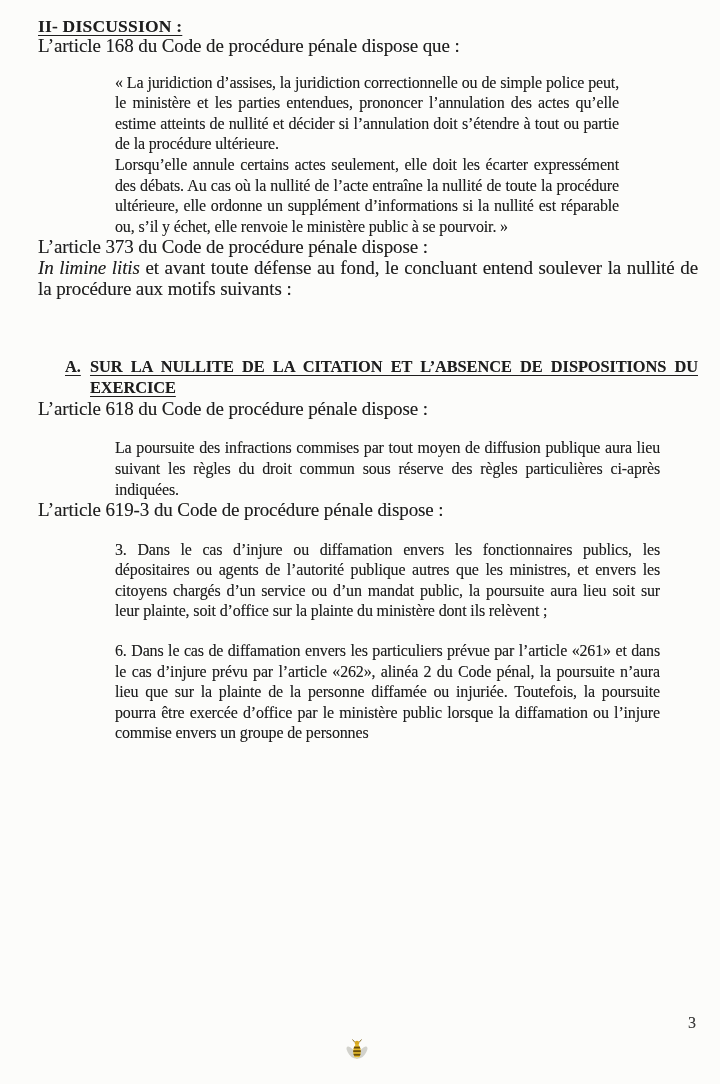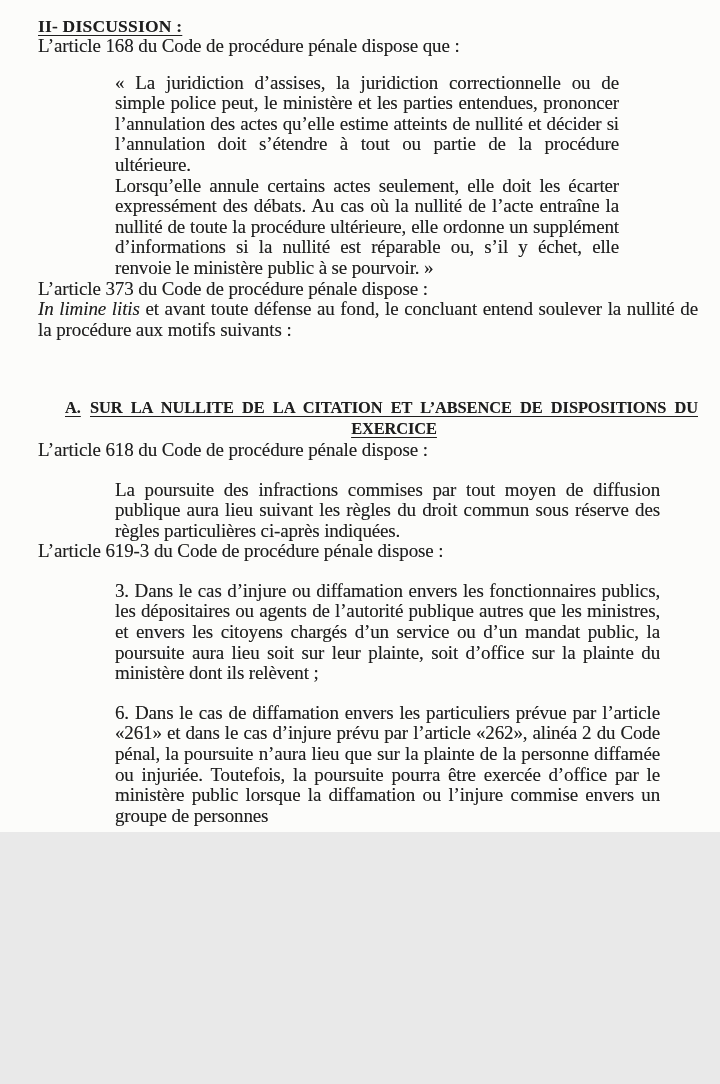--- a/index.html
+++ b/index.html
@@ -1,18 +1,18 @@
 <!DOCTYPE html>
 <html><head>
 <meta charset="utf-8">
 <style>
   html,body{margin:0;padding:0;background:#e9e9e9;}
   .page{
     position:relative;
-    width:720px;height:832px;
+    width:720px;height:1084px;
     margin:0 auto;
     background:#fcfcfa;
     box-sizing:border-box;
     padding:16px 22px 0 38px;
     font-family:"Liberation Serif", serif;
     color:#1e1e1e;
     text-shadow:0 0 .5px rgba(45,45,45,.45);
     overflow:hidden;
   }
   .doc-title{
@@ -32,21 +32,21 @@
     text-align:justify;
   }
   .m-art168{margin-top:26px;}
   .m-art373{margin-top:20px;}
   .m-inlimine{margin-top:20px;}
   .m-art618{margin-top:22px;}
   .m-art619-3{margin-top:21px;}
   .m-art619-6{margin-top:20px;}
   .quote{
     margin-left:77px;
-    font-size:19px;
+    font-size:16px;
     line-height:20.6px;
     letter-spacing:-0.15px;
     text-align:justify;
   }
   .quote p{margin:0;}
   .quote.narrow{width:504px;}
   .quote.wide{width:545px;}
   .q-168{margin-top:16px;}
   .q-373{margin-top:20px;}
   .q-618{margin-top:19px;}
@@ -65,21 +65,20 @@
   .heading-a .marker{
     width:25px;
     flex:0 0 25px;
     text-decoration:underline;
     text-underline-offset:3px;
   }
   .heading-lines{flex:1 1 auto;min-width:0;}
   .hline{
     text-decoration:underline;
     text-underline-offset:3px;
-    text-align:center;
   }
   .hline.just{
     text-align:justify;
     text-align-last:justify;
   }
   .page-number{
     position:absolute;
     top:1014px;right:24px;
     font-size:16px;
     color:#3a3a3a;

